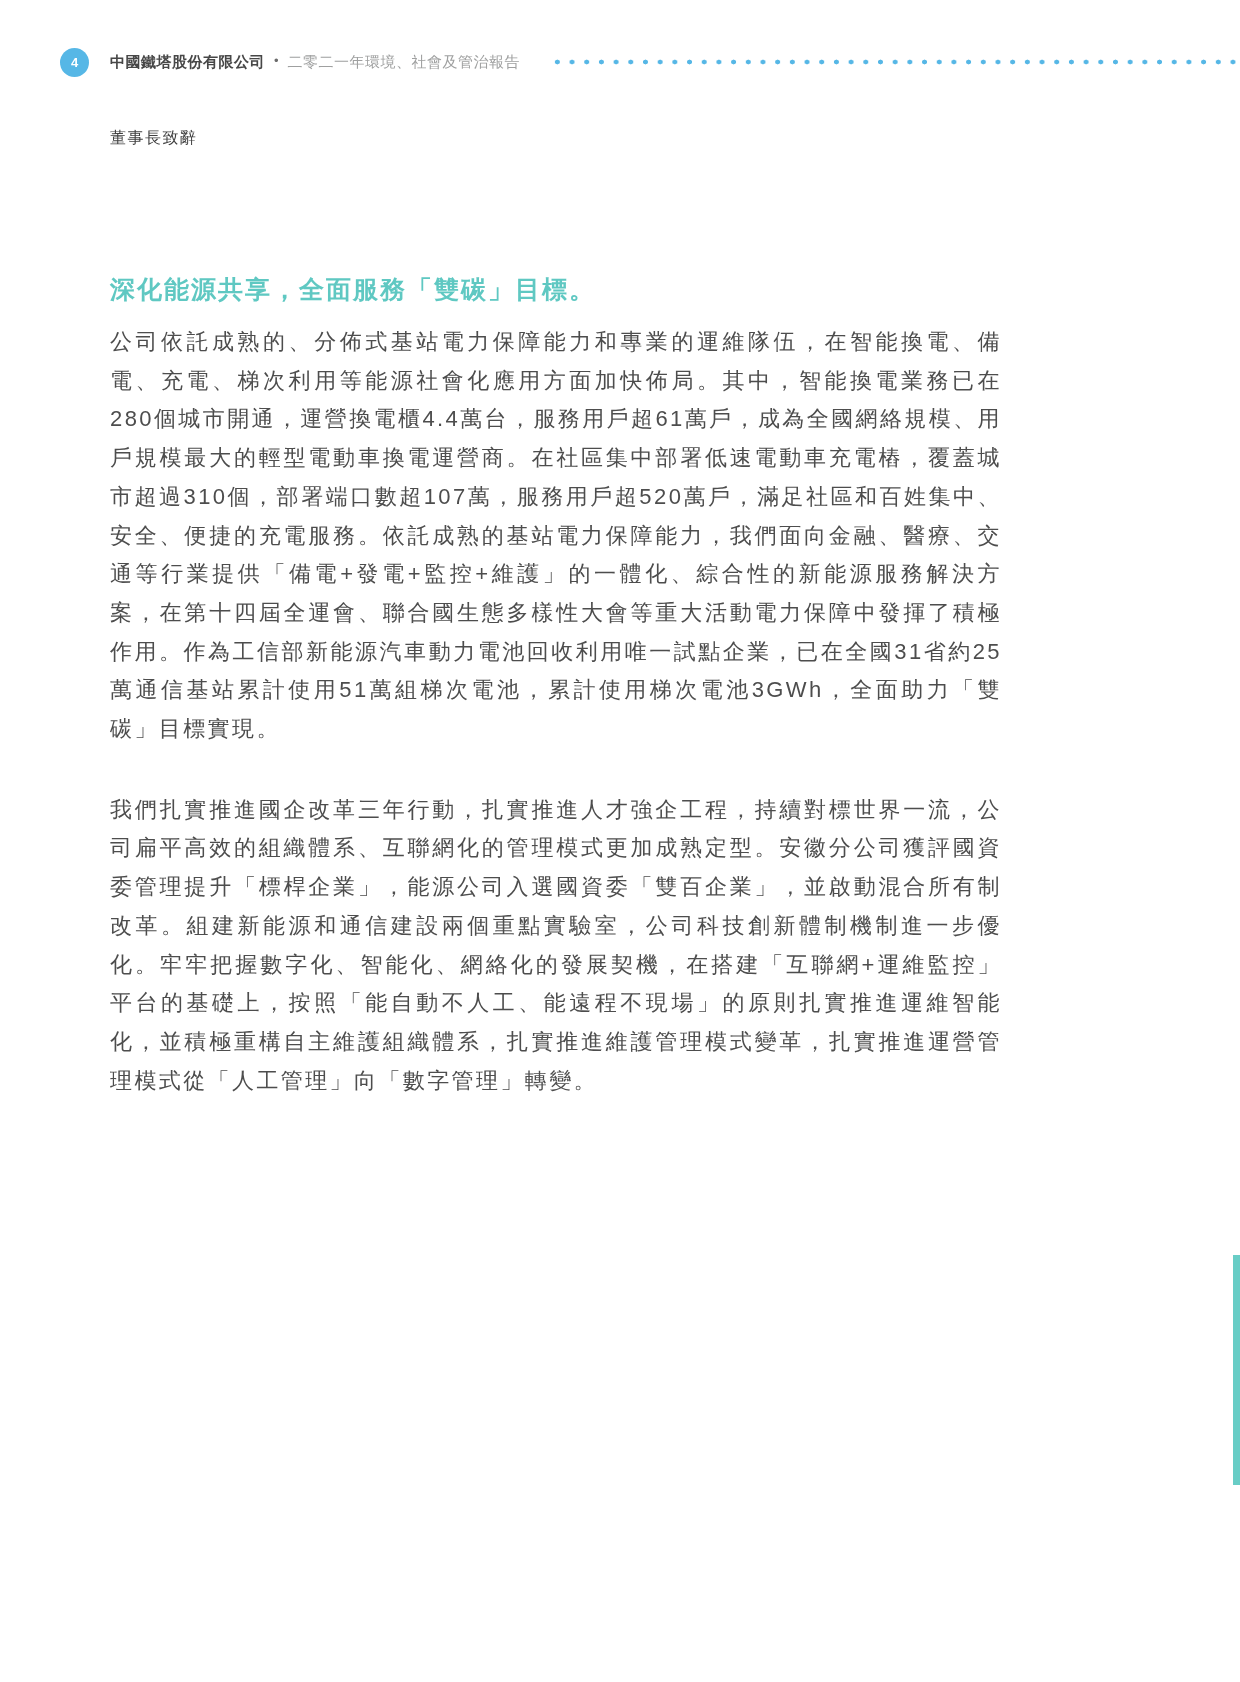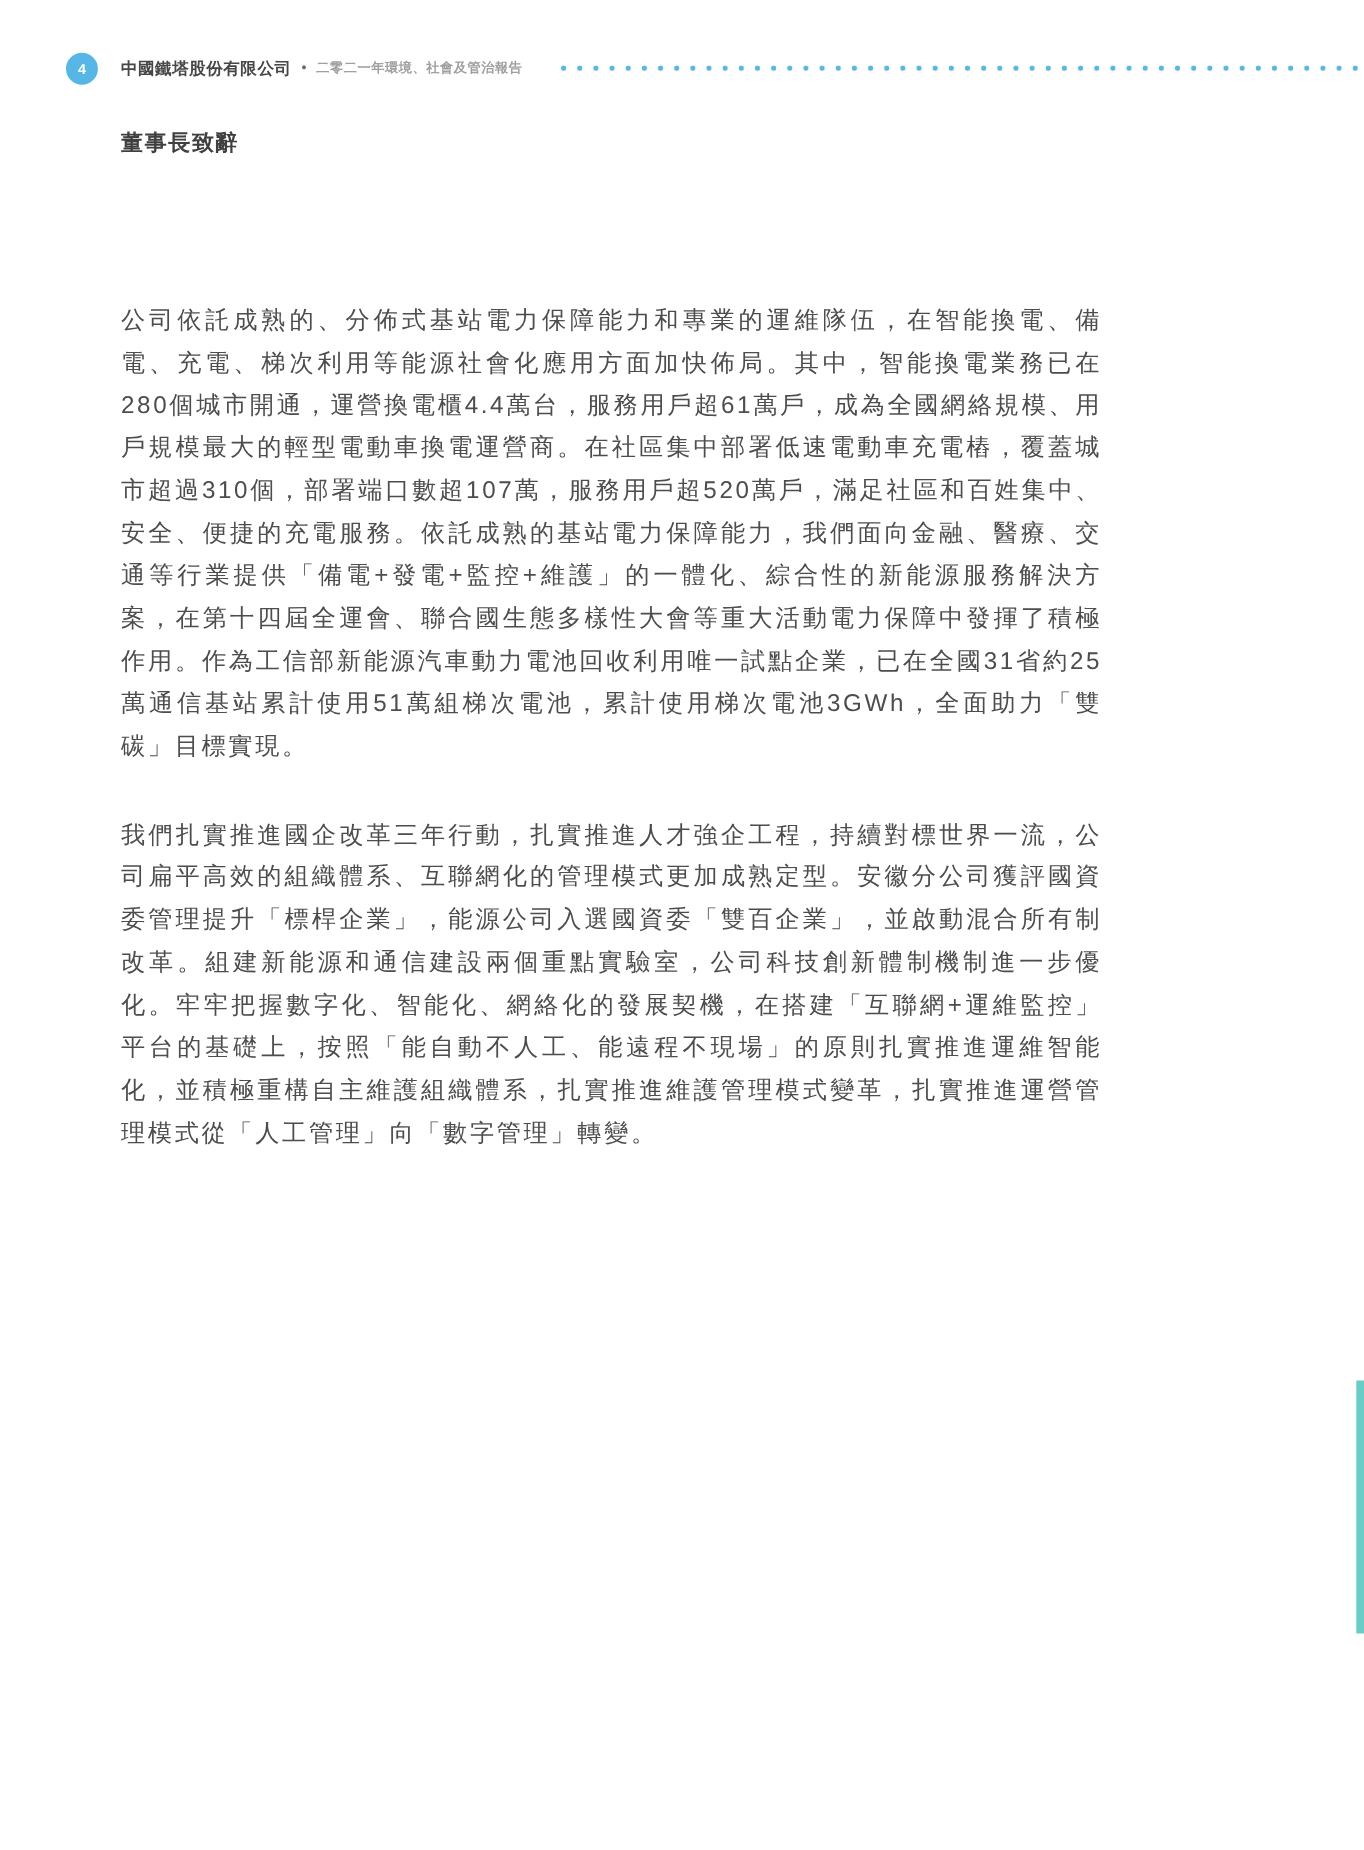--- a/index.html
+++ b/index.html
@@ -31,33 +31,33 @@
   }
   .page-num-badge span{
     color:#ffffff;font-size:13px;font-weight:700;line-height:1;
   }
   .header-text{
     margin-left:21px;display:flex;align-items:flex-start;white-space:nowrap;
     flex:0 0 auto;
   }
   .company{font-size:15px;font-weight:700;color:#474747;letter-spacing:.5px;}
   .sep{font-size:13px;color:#6b6b6b;margin:0 9px;}
-  .report{font-size:12px;font-weight:700;color:var(--text-gray);letter-spacing:.5px;}
+  .report{font-size:15px;font-weight:400;color:var(--text-gray);letter-spacing:.5px;}
   .dotted-leader{
     flex:1 1 auto;height:6px;margin-left:30px;
     background-image:radial-gradient(circle,var(--accent-blue) 2.2px,transparent 2.7px);
     background-size:14.7px 6px;
     background-position:left center;
     background-repeat:repeat-x;
   }
 
   
   .section-label{
-    position:absolute;top:116px;left:110px;
-    font-size:20px;color:var(--text-label);font-weight:700;
+    position:absolute;top:128px;left:110px;
+    font-size:16px;color:var(--text-label);font-weight:400;
     letter-spacing:1.5px;
   }
 
   
   .content{
     position:absolute;top:272px;left:110px;width:892px;
   }
   .teal-heading{
     color:#5fc8c2;
     font-size:25px;font-weight:600;
@@ -93,20 +93,21 @@
       <span class="sep">•</span>
       <span class="report">二零二一年環境、社會及管治報告</span>
     </div>
     <div class="dotted-leader"></div>
   </header>
 
   <div class="section-label">董事長致辭</div>
 
   <main class="content">
     <section class="section">
+      <h2 class="teal-heading">深化能源共享，全面服務「雙碳」目標。</h2>
       <p class="body-text">公司依託成熟的、分佈式基站電力保障能力和專業的運維隊伍，在智能換電、備電、充電、梯次利用等能源社會化應用方面加快佈局。其中，智能換電業務已在280個城市開通，運營換電櫃4.4萬台，服務用戶超61萬戶，成為全國網絡規模、用戶規模最大的輕型電動車換電運營商。在社區集中部署低速電動車充電樁，覆蓋城市超過310個，部署端口數超107萬，服務用戶超520萬戶，滿足社區和百姓集中、安全、便捷的充電服務。依託成熟的基站電力保障能力，我們面向金融、醫療、交通等行業提供「備電+發電+監控+維護」的一體化、綜合性的新能源服務解決方案，在第十四屆全運會、聯合國生態多樣性大會等重大活動電力保障中發揮了積極作用。作為工信部新能源汽車動力電池回收利用唯一試點企業，已在全國31省約25萬通信基站累計使用51萬組梯次電池，累計使用梯次電池3GWh，全面助力「雙碳」目標實現。</p>
     </section>
     <section class="section">
       <p class="body-text">我們扎實推進國企改革三年行動，扎實推進人才強企工程，持續對標世界一流，公司扁平高效的組織體系、互聯網化的管理模式更加成熟定型。安徽分公司獲評國資委管理提升「標桿企業」，能源公司入選國資委「雙百企業」，並啟動混合所有制改革。組建新能源和通信建設兩個重點實驗室，公司科技創新體制機制進一步優化。牢牢把握數字化、智能化、網絡化的發展契機，在搭建「互聯網+運維監控」平台的基礎上，按照「能自動不人工、能遠程不現場」的原則扎實推進運維智能化，並積極重構自主維護組織體系，扎實推進維護管理模式變革，扎實推進運營管理模式從「人工管理」向「數字管理」轉變。</p>
     </section>
   </main>
 
   <div class="side-accent-bar"></div>
 
 </div>

